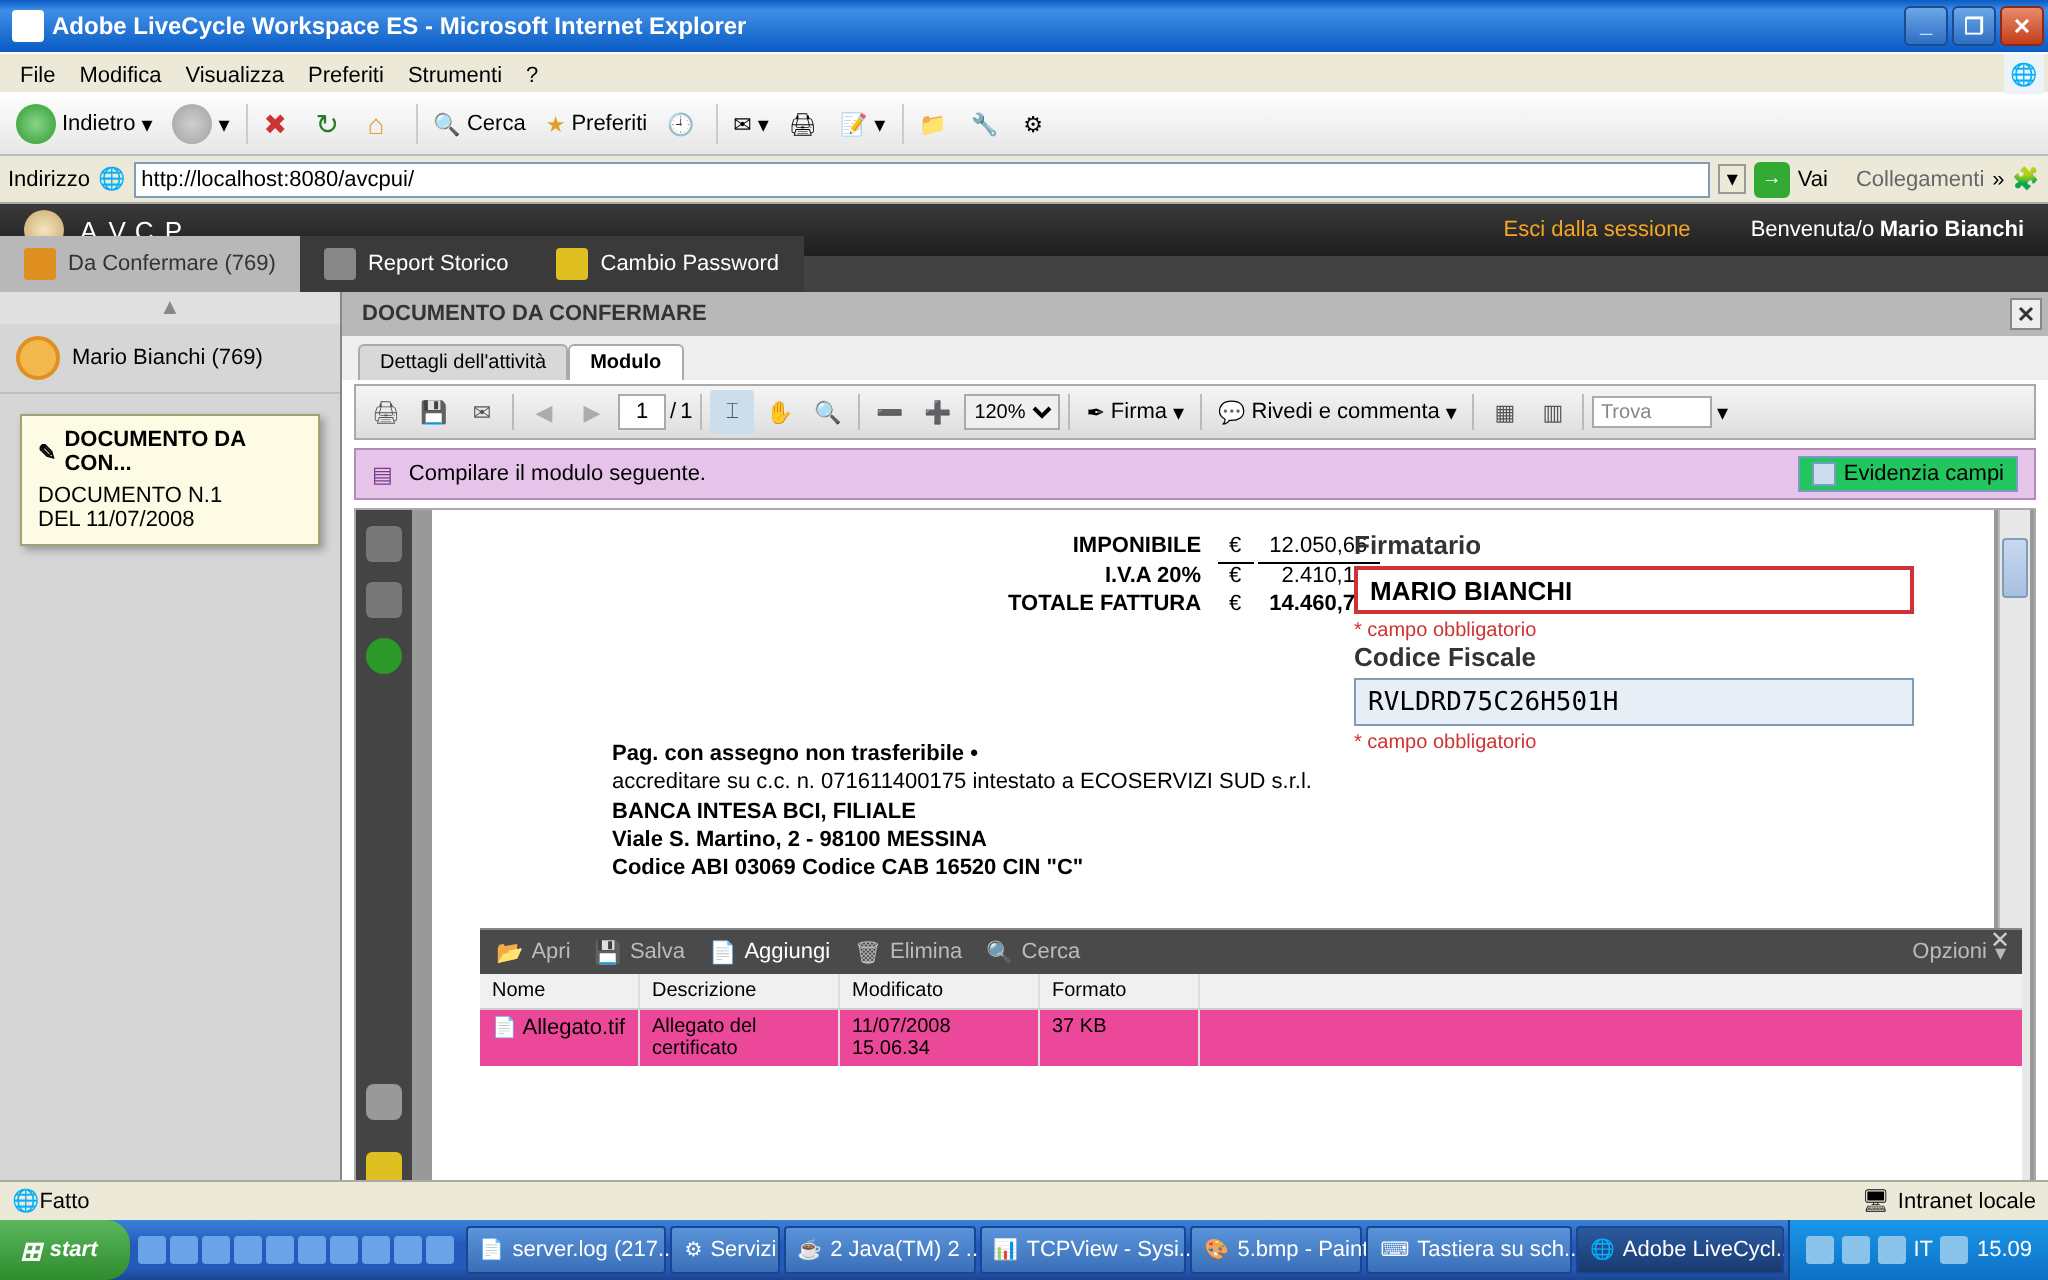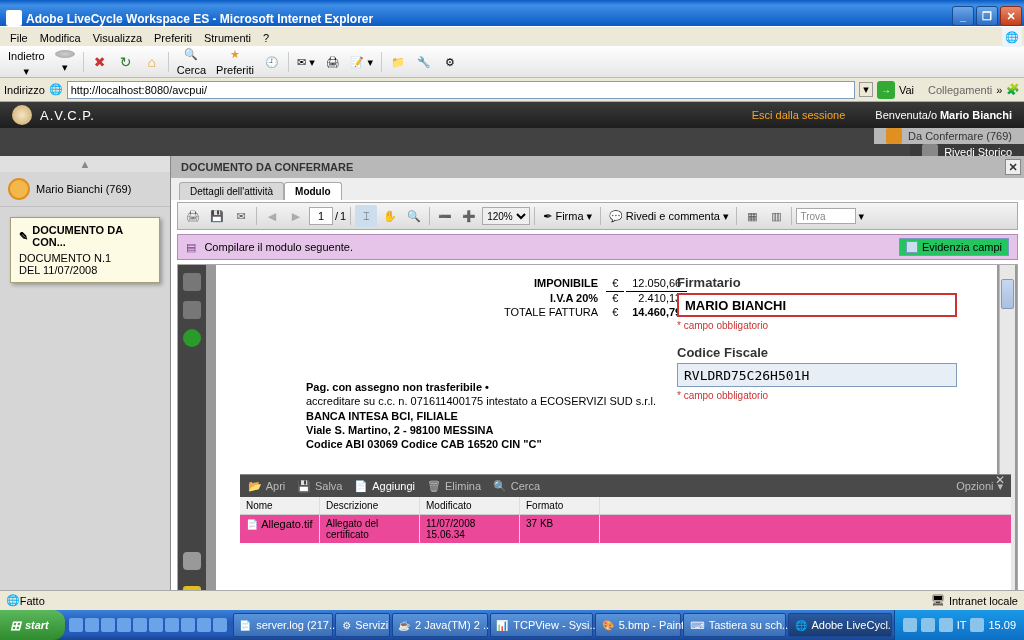--- a/index.html
+++ b/index.html
@@ -1,38 +1,38 @@
 <!DOCTYPE html>
 <html><head>
 <meta charset="utf-8">
 <style>
 * { margin:0; padding:0; box-sizing:border-box; font-family:Tahoma,Arial,sans-serif; font-size:11px; }
 body { background:#ece9d8; width:1024px; height:640px; overflow:hidden; position:relative; }
-.titlebar { background:linear-gradient(to bottom,#0a5bc4,#3f8ee6 20%,#0a5bc4); height:26px; display:flex; align-items:flex-end; padding:0 2px 0 6px; color:#fff; }
+.titlebar { background:linear-gradient(to bottom,#0a5bc4,#3f8ee6 20%,#0a5bc4); height:26px; display:flex; align-items:center; padding:0 2px 0 6px; color:#fff; }
 .titlebar .icon { width:16px; height:16px; background:#fff; margin-right:4px; border-radius:2px; }
 .titlebar .title { flex:1; font-weight:bold; font-size:12px; }
 .winbtns { display:flex; gap:2px; }
 .winbtn { width:22px; height:20px; background:linear-gradient(#6ca7e8,#2d6ec4); border:1px solid #1a4b8c; border-radius:3px; color:#fff; display:flex; align-items:center; justify-content:center; font-weight:bold; }
 .winbtn.close { background:linear-gradient(#e88b6c,#c43d1a); border-color:#8c2a1a; }
 .menubar { background:#ece9d8; height:20px; display:flex; align-items:flex-end; padding:0 4px; border-top:1px solid #fff; position:relative; }
 .menubar span { padding:2px 6px; }
 .ie-icon { position:absolute; right:2px; top:0; height:20px; width:20px; display:flex; align-items:center; justify-content:center; background:#eef3fa; }
 .toolbar-ie { background:linear-gradient(#fefefe,#e6e6e6); height:32px; display:flex; align-items:center; padding:0 4px; border-top:1px solid #fff; border-bottom:1px solid #bbb; gap:2px; }
-.btn-ie { height:24px; min-width:24px; padding:0 4px; display:flex; align-items:center; justify-content:center; border-radius:3px; gap:3px;flex-direction:column; }
+.btn-ie { height:24px; min-width:24px; padding:0 4px; display:flex; align-items:center; border-radius:3px; gap:3px; }
 .circ { width:20px; height:20px; border-radius:50%; display:inline-block; }
 .sep-ie { width:1px; height:20px; background:#ccc; margin:0 2px; }
 .addr { background:#ece9d8; height:24px; display:flex; align-items:center; padding:0 4px; border-bottom:1px solid #aaa; gap:4px; }
 .addr input { flex:1; height:18px; border:1px solid #7f9db9; padding:0 3px; font-size:11px; background:#fff; }
 .addr .go { width:18px; height:18px; background:#3a3; border-radius:3px; color:#fff; display:flex; align-items:center; justify-content:center; font-size:10px; }
 .avcp-bar { background:linear-gradient(#3a3a3a,#1e1e1e); height:26px; display:flex; align-items:center; padding:0 12px; color:#fff; }
 .avcp-bar .logo { width:20px; height:20px; border-radius:50%; background:radial-gradient(#f4e5c0,#c9a86a); margin-right:8px; }
 .avcp-bar .spacer { flex:1; }
 .avcp-bar .esci { color:#f5a623; margin-right:30px; }
 .avcp-bar .welcome { font-size:10px; }
-.tabbar { background:#424242; height:28px; display:flex; align-items:flex-end;flex-direction:column; }
+.tabbar { background:#424242; height:18px; display:flex; align-items:flex-end; }
 .tab { height:28px; padding:0 12px; display:flex; align-items:center; gap:6px; color:#fff; background:#3a3a3a; font-size:10px; }
 .tab.active { background:#b8b8b8; color:#333; }
 .tab .icon { width:16px; height:16px; background:#888; border-radius:2px; }
 .maingrid { display:flex; height:480px; }
 .leftcol { width:170px; background:#d6d6d6; display:flex; flex-direction:column; }
 .leftcol .up { text-align:center; color:#888; padding:2px; background:#e0e0e0; }
 .userrow { display:flex; align-items:center; padding:6px 8px; gap:6px; background:#d6d6d6; border-bottom:1px solid #c0c0c0; }
 .userrow .av { width:22px; height:22px; border-radius:50%; background:#f2b84b; border:2px solid #e09020; }
 .card { margin:10px 10px; background:#fdfbe4; border:1px solid #a5a077; padding:6px 8px; font-size:10px; box-shadow:2px 2px 4px rgba(0,0,0,.3); }
 .card .hd { font-weight:bold; display:flex; align-items:center; gap:4px; margin-bottom:4px; }
@@ -169,21 +169,21 @@
   <span class="welcome"><span>Benvenuta/o</span> <b>Mario Bianchi</b></span>
 </div>
 
 <div class="tabbar">
   <div class="tab active">
       <span class="icon" style="background:#e09020"></span>
       <span>Da Confermare (769)</span>
     </div>
   <div class="tab">
       <span class="icon"></span>
-      <span>Rivedi Storico</span>
+      <span>Report Storico</span>
     </div>
   <div class="tab">
       <span class="icon" style="background:#e0c020"></span>
       <span>Cambio Password</span>
     </div>
 </div>
 
 <div class="maingrid">
 
   <div class="leftcol">
@@ -265,32 +265,32 @@
                     <td style="text-align:right;font-weight:bold">IMPONIBILE</td>
                     <td>€</td>
                     <td style="text-align:right">12.050,66</td>
                   </tr>
               <tr>
                     <td style="text-align:right;font-weight:bold">I.V.A 20%</td>
                     <td class="u">€</td>
                     <td class="u" style="text-align:right">2.410,13</td>
                   </tr>
               <tr>
-                    <td style="text-align:center;font-weight:normal">TOTALE FATTURA</td>
+                    <td style="text-align:center;font-weight:bold">TOTALE FATTURA</td>
                     <td>€</td>
                     <td style="text-align:right;font-weight:bold">14.460,79</td>
                   </tr>
             </tbody>
               </table>
           </div>
           <div class="form-r">
             <div class="lbl">Firmatario</div>
             <input value="MARIO BIANCHI" style="">
             <div class="req">* campo obbligatorio</div>
-            <div class="lbl" style="margin-top:14px">Codice Fiscale</div>
+            <div class="lbl" style="margin-top:0">Codice Fiscale</div>
             <input class="cf" value="RVLDRD75C26H501H" style="">
             <div class="req">* campo obbligatorio</div>
           </div>
           <div class="pag">
             <div style="font-weight:bold">Pag. con assegno non trasferibile •</div>
             <div>accreditare su c.c. n. 071611400175 intestato a ECOSERVIZI SUD s.r.l.</div>
             <div style="font-weight:bold">BANCA INTESA BCI, FILIALE</div>
             <div style="font-weight:bold">Viale S. Martino, 2 - 98100 MESSINA</div>
             <div style="font-weight:bold">Codice ABI 03069 Codice CAB 16520 CIN "C"</div>
           </div>

